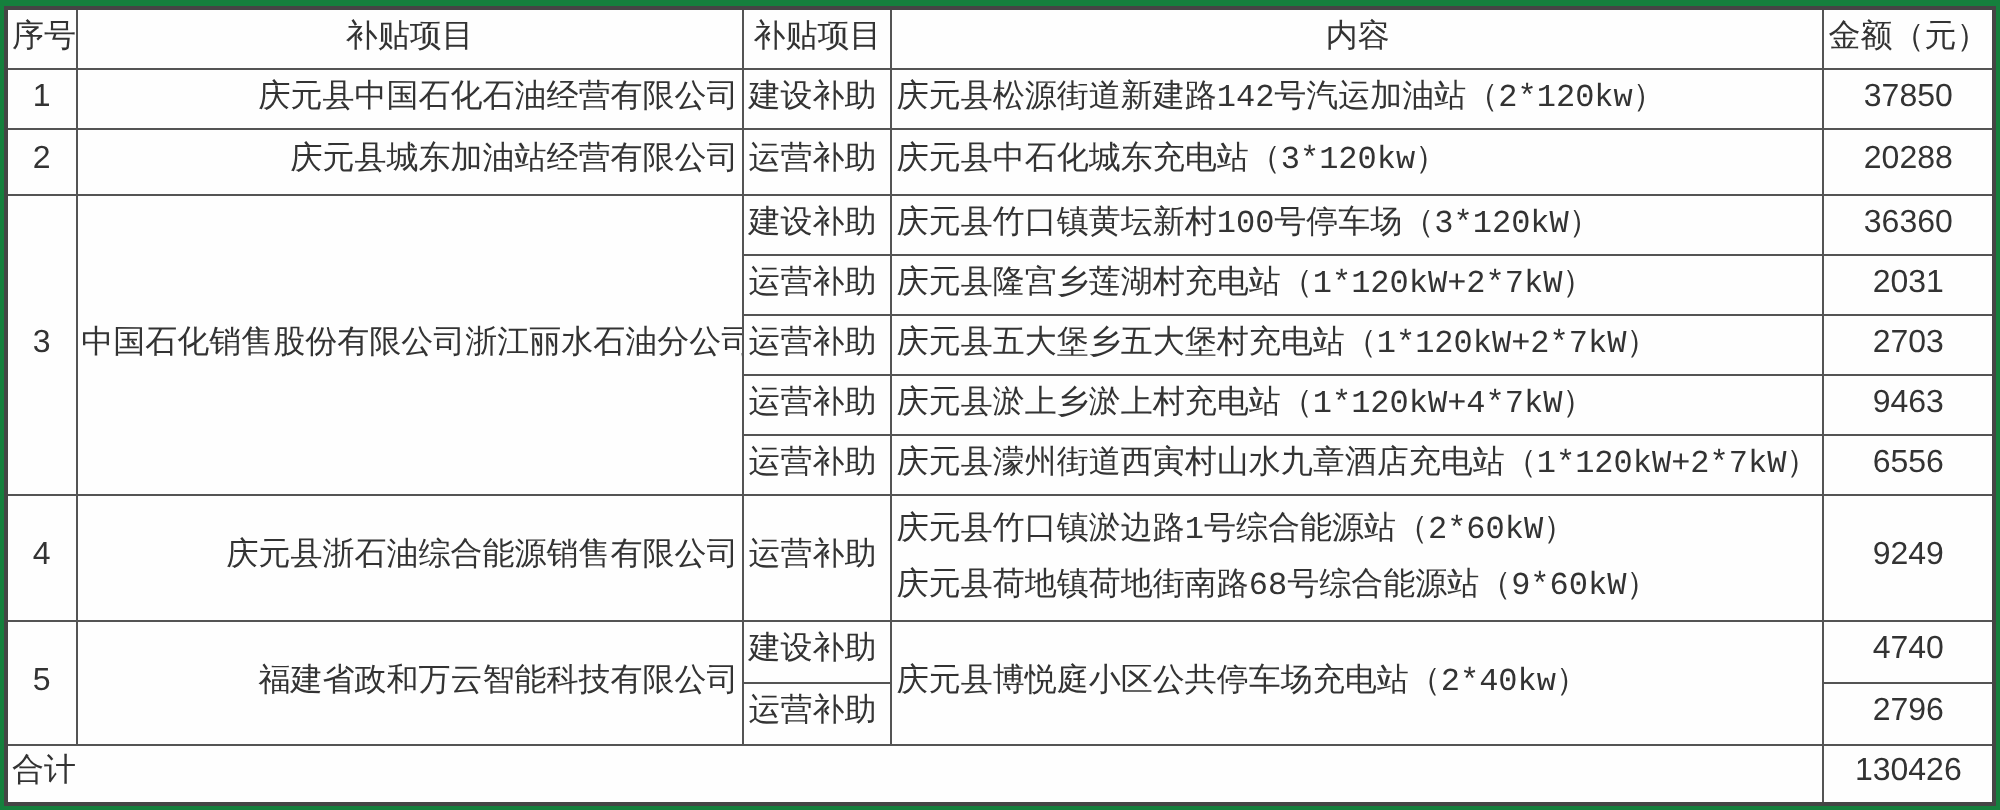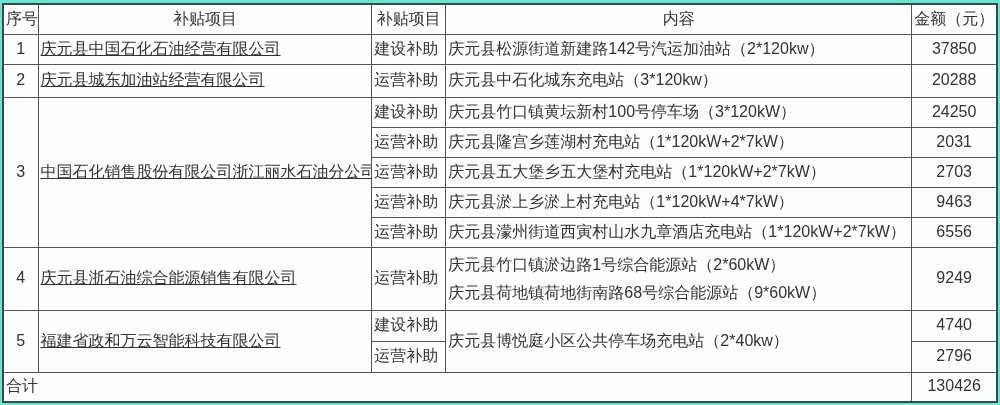--- a/index.html
+++ b/index.html
@@ -6,21 +6,21 @@
     margin: 0;
     padding: 0;
     background: #fdfdfd;
     font-family: "Liberation Sans", "DejaVu Sans", sans-serif;
   }
   .page {
     width: 1000px;
     height: 405px;
     box-sizing: border-box;
     padding: 3px 2px;
-    background: #5eead4;
+    background: #15803d;
   }
   table.subsidy {
     width: 996px;
     border-collapse: collapse;
     table-layout: fixed;
     border: 2px solid #454545;
     background: #fefefe;
     color: #333;
     font-size: 16px;
   }
@@ -34,23 +34,23 @@
     white-space: nowrap;
   }
   th { font-weight: normal; }
   .c-center { text-align: center; }
   .c-left   { text-align: center; }
   .h30 { height: 30px; }
   .h33 { height: 33px; }
   .h63 { height: 63px; }
   .h31 { height: 31px; }
   td.no      { text-align: center; }
-  td.company { text-align: left; padding-left: 4px; text-decoration: underline; }
+  td.company { text-align: right; padding-left: 4px; }
   td.project { text-align: left; padding: 0 1px; }
-  td.content { text-align: left; }
+  td.content { text-align: left; font-family: Liberation Mono, monospace; }
   td.amount  { text-align: center; }
   td.content .line { line-height: 28px; }
   td.total-label { text-align: left; }
 </style>
 </head>
 <body>
 
 <div class="page">
   <table class="subsidy">
     <colgroup>
@@ -85,21 +85,21 @@
         <td class="project">运营补助</td>
         <td class="content">庆元县中石化城东充电站（3*120kw）</td>
         <td class="amount">20288</td>
       </tr>
 
       <tr class="h30">
         <td class="no" rowspan="5">3</td>
         <td class="company" rowspan="5">中国石化销售股份有限公司浙江丽水石油分公司</td>
         <td class="project">建设补助</td>
         <td class="content">庆元县竹口镇黄坛新村100号停车场（3*120kW）</td>
-        <td class="amount">24250</td>
+        <td class="amount">36360</td>
       </tr>
       <tr class="h30">
         <td class="project">运营补助</td>
         <td class="content">庆元县隆宫乡莲湖村充电站（1*120kW+2*7kW）</td>
         <td class="amount">2031</td>
       </tr>
       <tr class="h30">
         <td class="project">运营补助</td>
         <td class="content">庆元县五大堡乡五大堡村充电站（1*120kW+2*7kW）</td>
         <td class="amount">2703</td>

